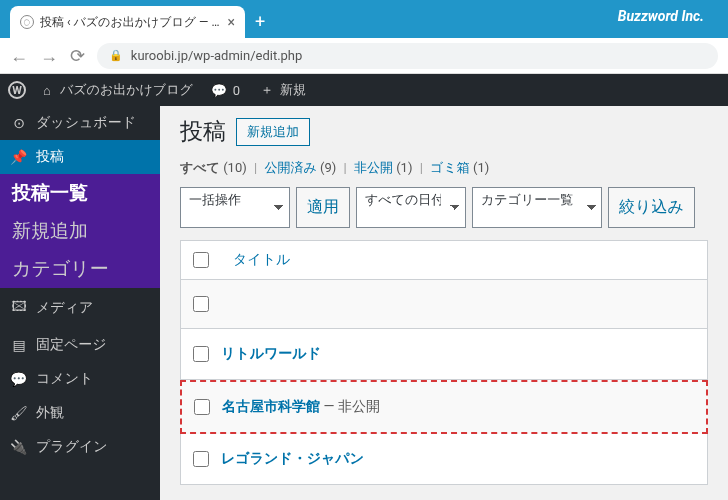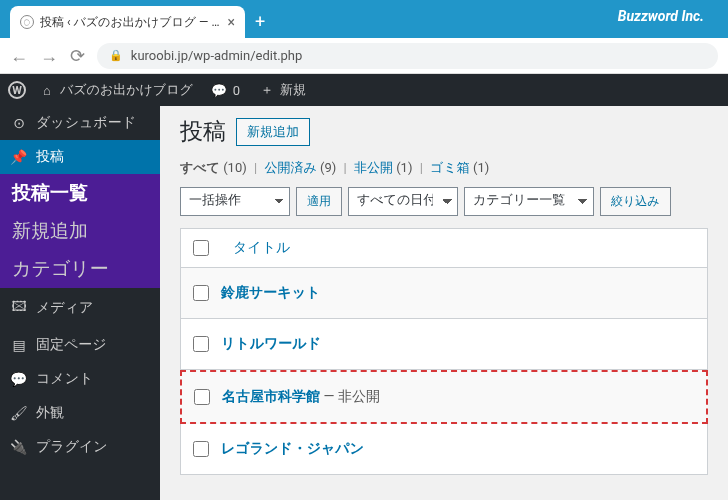--- a/index.html
+++ b/index.html
@@ -28,22 +28,22 @@
 .sub-item.current{color:#fff;font-weight:bold}
 .icon{width:18px;display:inline-flex;justify-content:center}
 .content{flex:1;background:#f1f1f1;padding:10px 20px;overflow:hidden}
 .page-head{display:flex;align-items:center;gap:10px;margin-bottom:12px}
 .page-head h1{font-size:23px;font-weight:400;color:#23282d}
 .btn-outline{background:#f7f7f7;border:1px solid #0071a1;color:#0071a1;padding:4px 10px;font-size:13px;cursor:pointer}
 .filters{font-size:13px;color:#555;margin-bottom:10px}
 .filters a{color:#0073aa;text-decoration:none}
 .filters .sep{margin:0 4px;color:#999}
 .controls{display:flex;gap:6px;margin-bottom:12px}
-.sel{background:#fff;border:1px solid #7e8993;padding:4px 24px 8px 8px;font-size:13px;color:#32373c;appearance:none;background-image:linear-gradient(45deg,transparent 50%,#555 50%),linear-gradient(135deg,#555 50%,transparent 50%);background-position:right 10px center,right 5px center;background-size:5px 5px;background-repeat:no-repeat;cursor:pointer}
-.btn{background:#f7f7f7;border:1px solid #7e8993;padding:4px 10px;font-size:12px;color:#0071a1;cursor:pointer}
+.sel{background:#fff;border:1px solid #7e8993;padding:4px 24px 20px 8px;font-size:13px;color:#32373c;appearance:none;background-image:linear-gradient(45deg,transparent 50%,#555 50%),linear-gradient(135deg,#555 50%,transparent 50%);background-position:right 10px center,right 5px center;background-size:5px 5px;background-repeat:no-repeat;cursor:pointer}
+.btn{background:#f7f7f7;border:1px solid #7e8993;padding:4px 10px;font-size:16px;color:#0071a1;cursor:pointer}
 .list-head{background:#fff;border:1px solid #ccd0d4;padding:10px 12px;display:flex;align-items:center;gap:24px;font-size:14px}
 .list-head a{color:#0073aa;text-decoration:none}
 .row{border:1px solid #ccd0d4;border-top:none;padding:16px 12px;display:flex;align-items:center;gap:12px;font-size:14px;background:#fff}
 .row:nth-child(odd){background:#f9f9f9}
 .row a{color:#0073aa;text-decoration:none;font-weight:bold}
 .row .status{color:#555;font-weight:normal}
 .highlight{border:2px dashed #d63638!important;border-top:2px dashed #d63638!important}
 input[type=checkbox]{width:16px;height:16px;cursor:pointer}
 </style>
 </head>
@@ -143,21 +143,20 @@
       <select class="sel" style="width:130px"><option>カテゴリー一覧</option></select>
       <button class="btn">絞り込み</button>
     </div>
 
     <div class="list-head">
       <input type="checkbox" style="">
       <a href="#">タイトル</a>
     </div>
     <div class="row">
       <input type="checkbox" style="">
-      <a href="#">鈴鹿サーキット</a>
     </div>
     <div class="row">
       <input type="checkbox" style="">
       <a href="#">リトルワールド</a>
     </div>
     <div class="row highlight">
       <input type="checkbox" style="">
       <span><a href="#">名古屋市科学館</a><span class="status"> — 非公開</span></span>
     </div>
     <div class="row">

